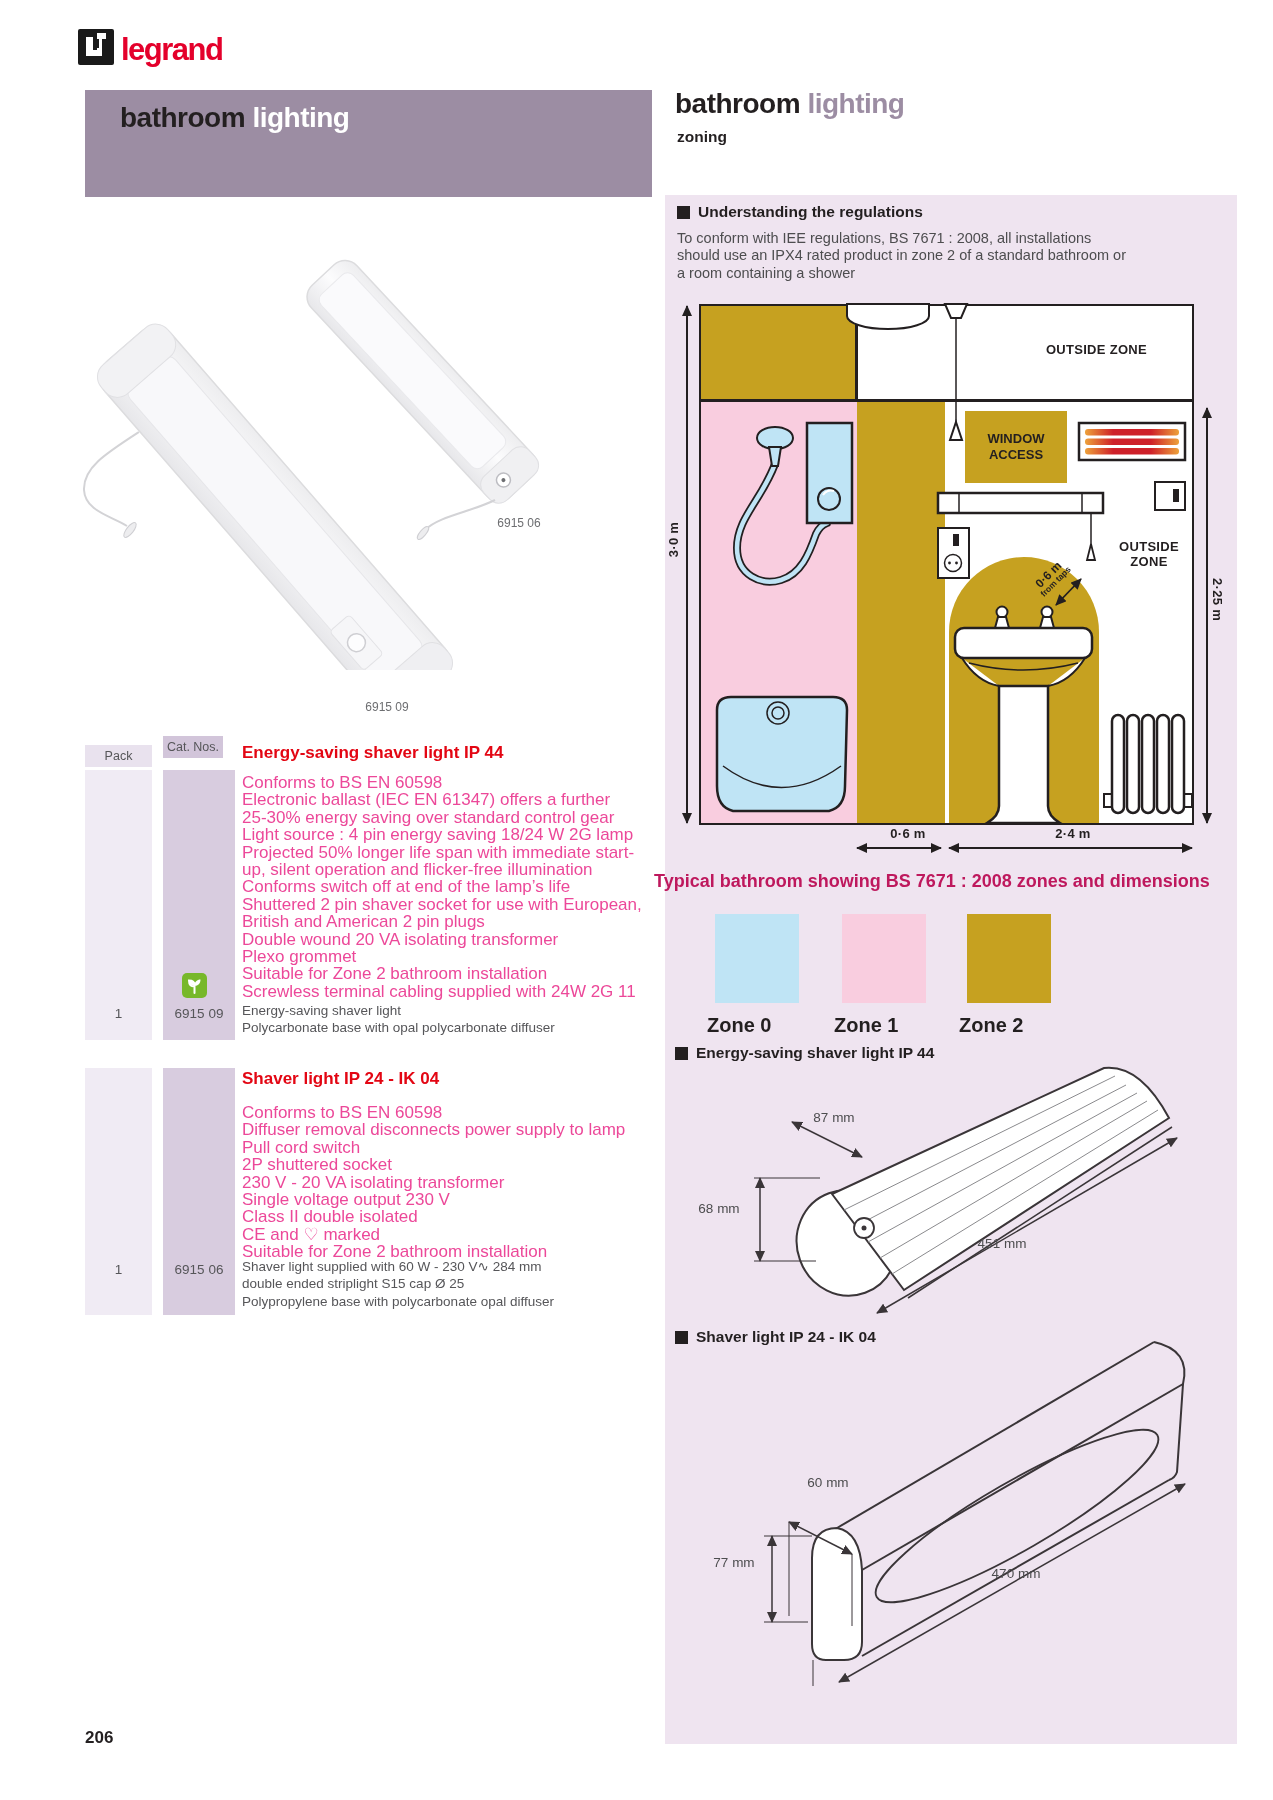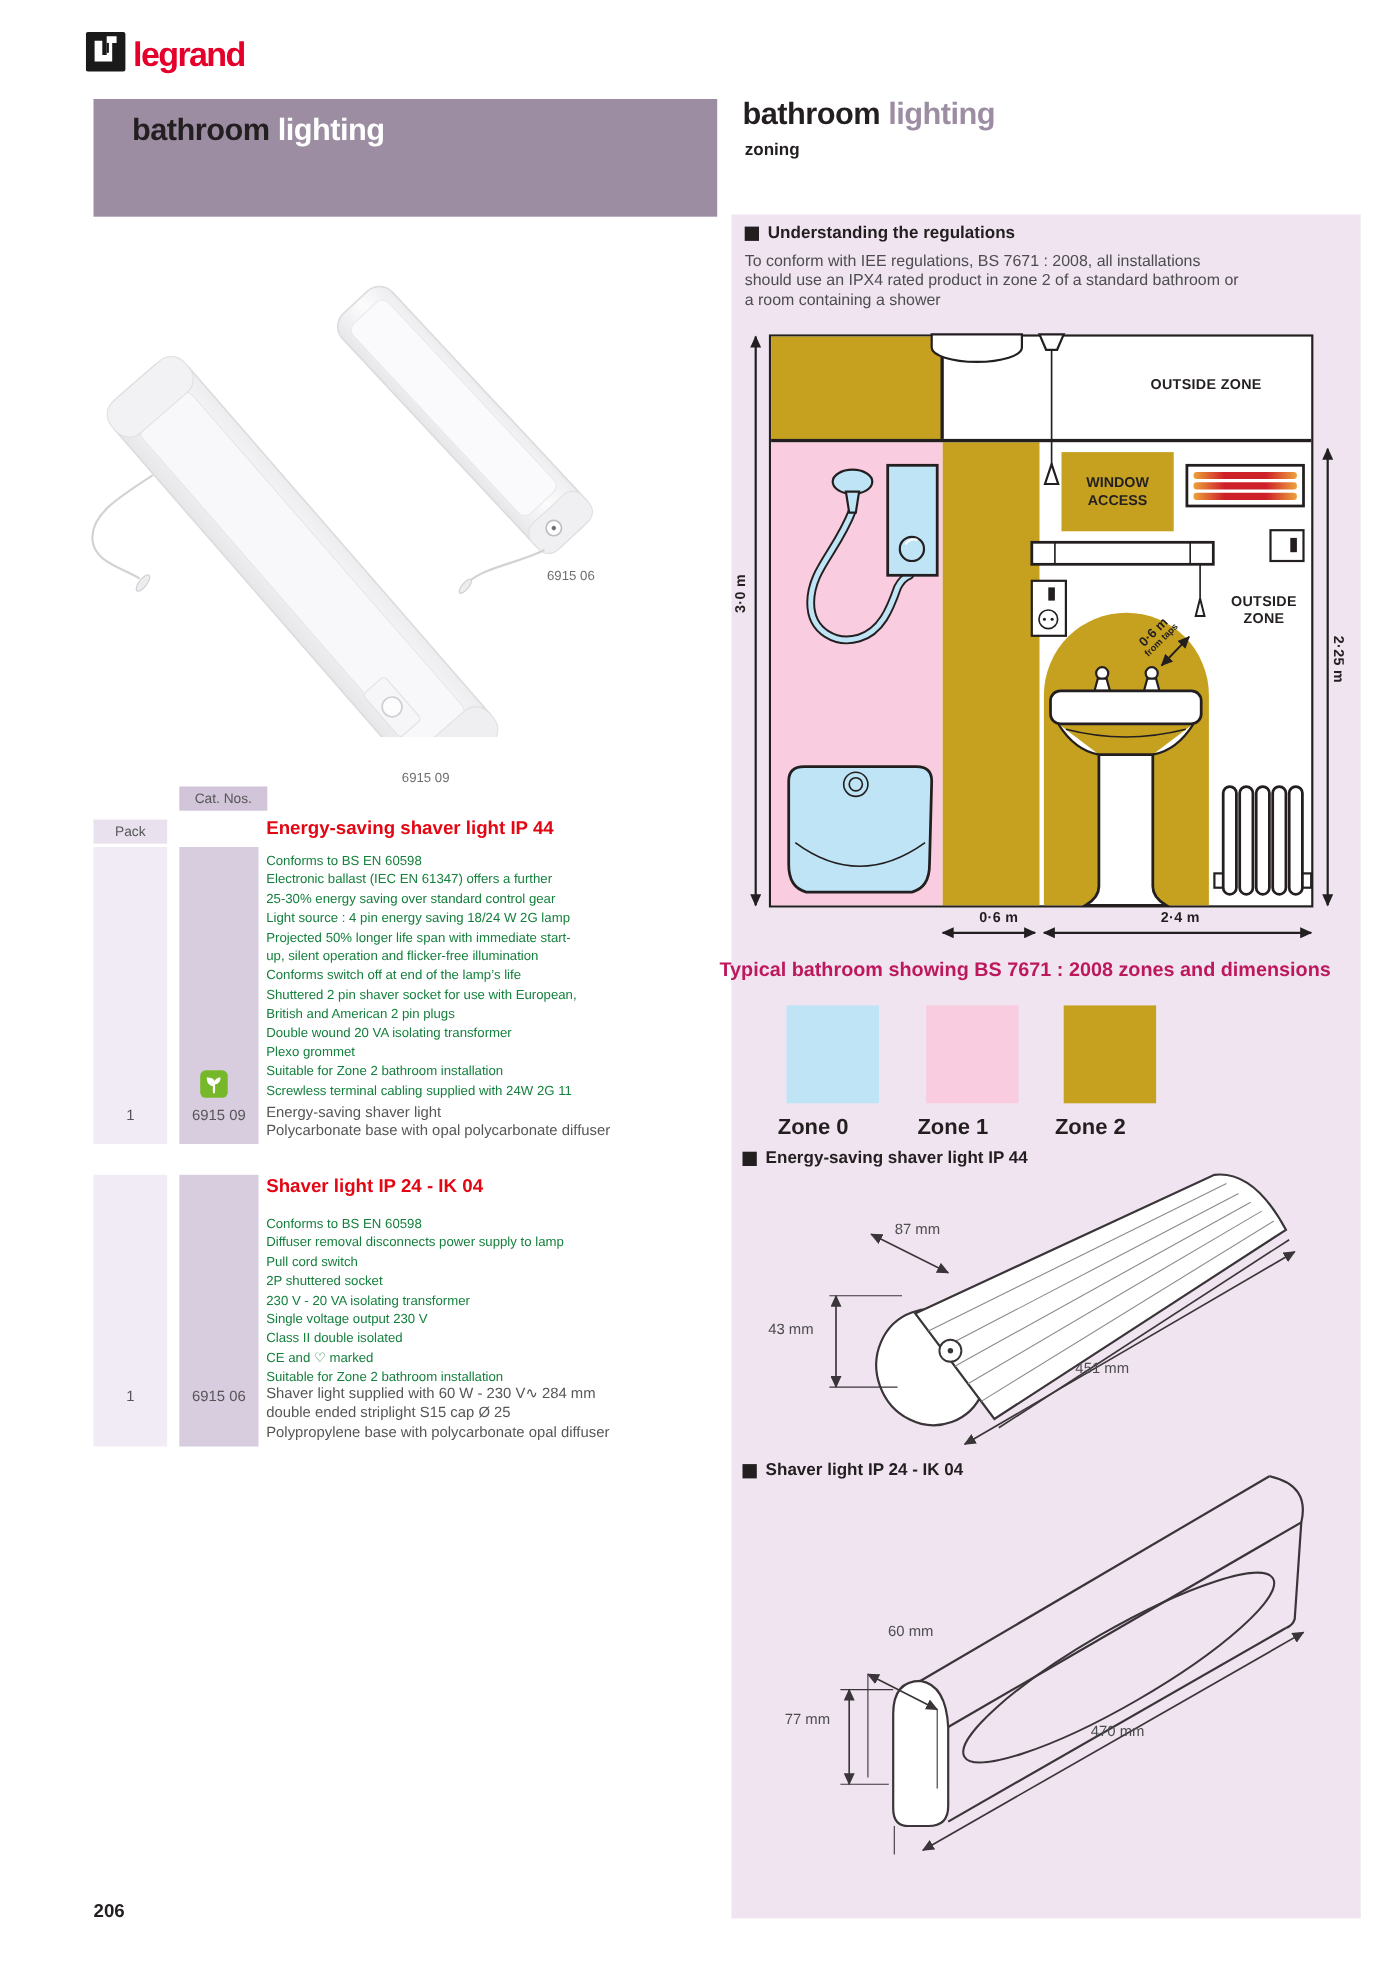--- a/index.html
+++ b/index.html
@@ -40,28 +40,28 @@
   .lbl-rot-r{left:528px;top:296px;width:64px;text-align:center;transform:rotate(90deg);}
   .lbl-b1{left:221px;top:530px;width:60px;text-align:center;}
   .lbl-b2{left:386px;top:530px;width:60px;text-align:center;}
   .caption{left:632px;top:871px;width:560px;font-size:18px;font-weight:bold;color:#be185d;}
   .leg-sq{top:914px;width:84px;height:89px;}
   .leg-lbl{top:1014px;width:100px;text-align:left;font-size:20px;font-weight:bold;}
   .z0{background:#BFE4F5;} .z1{background:#F9CDDF;} .z2{background:#C6A120;}
   
   .colblk{box-sizing:border-box;}
   .pack-h{left:63px;top:745px;width:67px;height:22px;background:#E9E2EE;}
-  .cat-h{left:141px;top:715px;width:80px;height:22px;background:#D2C5DA;}
+  .cat-h{left:141px;top:736px;width:60px;height:22px;background:#D2C5DA;}
   .hdr-lbl{font-size:12.5px;color:#565659;text-align:center;line-height:22px;width:100%;}
   .pack-b1{left:63px;top:770px;width:67px;height:270px;background:#F0EBF4;}
   .cat-b1{left:141px;top:770px;width:72px;height:270px;background:#D8CCDF;}
   .pack-b2{left:63px;top:1068px;width:67px;height:247px;background:#F0EBF4;}
   .cat-b2{left:141px;top:1068px;width:72px;height:247px;background:#D8CCDF;}
   .ptitle{left:220px;font-size:17px;font-weight:bold;color:#E30613;}
-  .feat{left:220px;width:414px;font-size:12px;line-height:17.4px;color:#15803d;}
+  .feat{left:220px;width:414px;font-size:17px;line-height:17.4px;color:#ec4899;}
   .rowtxt{left:220px;width:414px;font-size:13.5px;line-height:17.4px;color:#565659;}
   .cellnum{font-size:13.5px;color:#565659;text-align:center;}
   .eco{left:160px;top:973px;width:25px;height:25px;background:#77B82A;border-radius:5px;}
   .pht-lbl{font-size:12px;color:#6D6E71;text-align:center;width:90px;}
   .dim-lbl{font-size:13.5px;color:#4D4D4F;width:80px;text-align:center;}
   .pgnum{left:63px;top:1728px;font-size:17px;font-weight:bold;color:#231F20;}
 </style>
 </head>
 <body>
 
@@ -323,21 +323,21 @@
     <circle cx="192" cy="170" r="10" fill="#fff" stroke="#3A3538" stroke-width="1.8"></circle>
     <circle cx="192" cy="170" r="2.5" fill="#3A3538"></circle>
     <path d="M236,240 L500,69" stroke="#3A3538" stroke-width="1.5" fill="none"></path>
     <line x1="120" y1="64" x2="190" y2="99" stroke="#3A3538" stroke-width="1.5" marker-start="url(#dah1)" marker-end="url(#dah1)"></line>
     <line x1="88" y1="120" x2="88" y2="203" stroke="#3A3538" stroke-width="1.5" marker-start="url(#dah1)" marker-end="url(#dah1)"></line>
     <line x1="82" y1="120" x2="148" y2="120" stroke="#3A3538" stroke-width="1"></line>
     <line x1="82" y1="203" x2="144" y2="203" stroke="#3A3538" stroke-width="1"></line>
     <line x1="205" y1="255" x2="505" y2="80" stroke="#3A3538" stroke-width="1.5" marker-start="url(#dah1)" marker-end="url(#dah1)"></line>
   </svg>
   <div class="abs dim-lbl" style="left:772px;top:1110px;">87 mm</div>
-  <div class="abs dim-lbl" style="left:657px;top:1201px;">43 mm</div>
+  <div class="abs dim-lbl" style="left:657px;top:1201px;">68 mm</div>
   <div class="abs dim-lbl" style="left:940px;top:1236px;">451 mm</div>
 
   <div class="abs sec-head" style="left:653px;top:1328px;">
     <span class="sq"></span>
     <span>Shaver light IP 24 - IK 04</span>
   </div>
   <svg class="abs" style="left:650px;top:1326px;" width="560" height="360" viewBox="0 0 560 360">
     <defs>
       <marker id="dah2" markerWidth="12" markerHeight="10" refX="10" refY="5" orient="auto-start-reverse" markerUnits="userSpaceOnUse">
         <path d="M0,0 L11,5 L0,10 Z" fill="#3A3538"></path>

